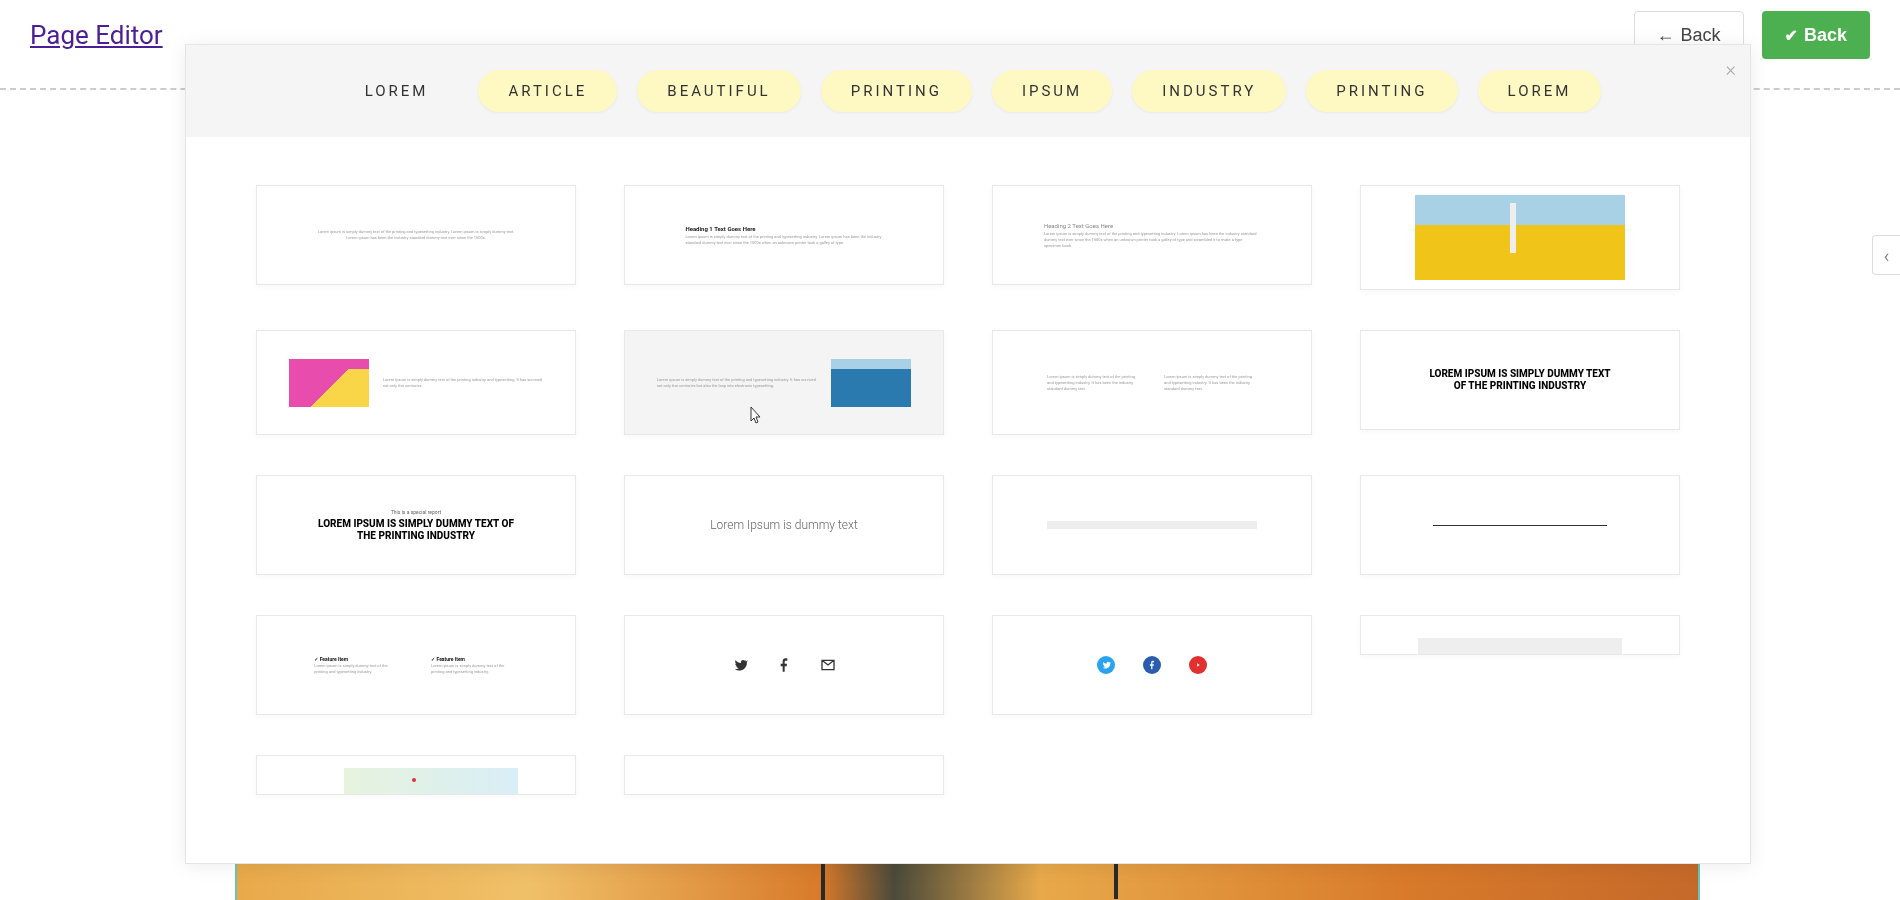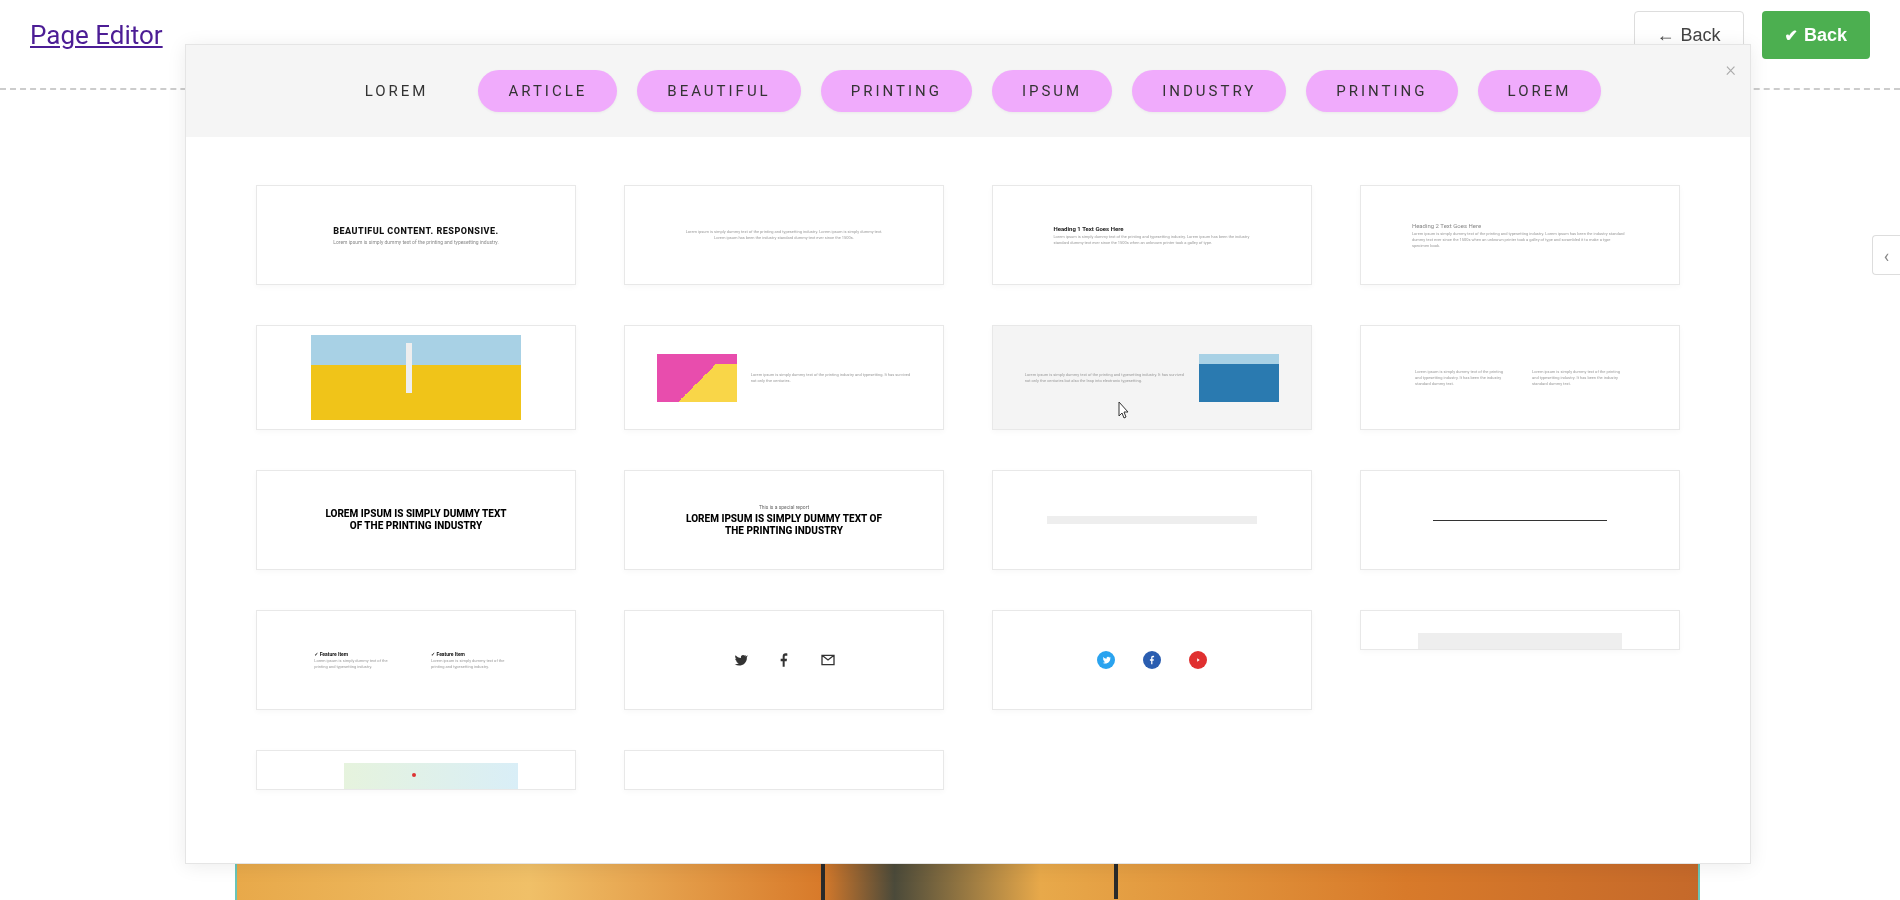--- a/index.html
+++ b/index.html
@@ -25,21 +25,21 @@
 .bg-preview { position: absolute; left: 235px; right: 200px; bottom: 0; height: 55px; background: linear-gradient(90deg,#e8a94a 0%,#f0c068 20%,#d87a2a 40%,#4b4a3a 45%,#e8a94a 55%,#d87a2a 80%,#c5692a 100%); border: 2px solid #69c5b8; border-bottom: none; }
 .bg-preview::before, .bg-preview::after { content:""; position:absolute; background:#2a2a2a; }
 .bg-preview::before { width:4px; height:60px; left:40%; top:-6px; }
 .bg-preview::after { width:4px; height:60px; left:60%; top:-8px; }
 
 
 .modal { position: absolute; top: 44px; left: 185px; width: 1566px; height: 820px; background: #fff; border: 1px solid #e5e5e5; box-shadow: 0 2px 18px rgba(0,0,0,0.08); display: flex; flex-direction: column; }
 
 .modal-tabs { height: 92px; background: #f5f5f5; display: flex; align-items: center; justify-content: center; gap: 20px; position: relative; }
 .close-x { position: absolute; right: 14px; top: 12px; font-size: 20px; color: #aaa; cursor: pointer; font-weight: 300; }
-.tab { padding: 12px 30px; border-radius: 30px; background: #f0abfc; color: #333; font-size: 15px; letter-spacing: 3px; cursor: pointer; box-shadow: 0 1px 3px rgba(0,0,0,0.05); }
+.tab { padding: 12px 30px; border-radius: 30px; background: #fef9c3; color: #333; font-size: 15px; letter-spacing: 3px; cursor: pointer; box-shadow: 0 1px 3px rgba(0,0,0,0.05); }
 .tab.plain { background: transparent; box-shadow: none; }
 
 .modal-body { flex: 1; overflow-y: auto; padding: 48px 30px 0 30px; position: relative; }
 .grid { display: grid; grid-template-columns: repeat(4, 320px); gap: 40px 48px; justify-content: center; }
 .thumb { width: 320px; height: 100px; border: 1px solid #e8e8e8; background: #fff; box-shadow: 0 2px 6px rgba(0,0,0,0.03); display: flex; align-items: center; justify-content: center; position: relative; cursor: pointer; overflow: hidden; }
 .thumb.tall { height: 105px; }
 .thumb.hovered { background: #f4f4f4; }
 
 
 .modal-body::-webkit-scrollbar { width: 18px; }
@@ -123,26 +123,20 @@
     <div class="tab">IPSUM</div>
     <div class="tab">INDUSTRY</div>
     <div class="tab">PRINTING</div>
     <div class="tab">LOREM</div>
   </div>
 
   <div class="modal-body">
     <div class="grid">
 
       <div class="thumb">
-        <div class="center-col">
-          <div class="th-title">BEAUTIFUL CONTENT. RESPONSIVE.</div>
-          <div class="th-sub">Lorem ipsum is simply dummy text of the printing and typesetting industry.</div>
-        </div>
-      </div>
-      <div class="thumb">
         <div class="th-para">Lorem ipsum is simply dummy text of the printing and typesetting industry. Lorem ipsum is simply dummy text. Lorem ipsum has been the industry standard dummy text ever since the 1500s.</div>
       </div>
       <div class="thumb">
         <div style="width:62%;">
           <div class="th-head-tiny">Heading 1 Text Goes Here</div>
           <div class="th-para left" style="width:100%">Lorem ipsum is simply dummy text of the printing and typesetting industry. Lorem ipsum has been the industry standard dummy text ever since the 1500s when an unknown printer took a galley of type.</div>
         </div>
       </div>
       <div class="thumb">
         <div style="width:68%;">
@@ -179,20 +173,23 @@
       </div>
 
       <div class="thumb">
         <div class="lorem-upper" style="width:60%">LOREM IPSUM IS SIMPLY DUMMY TEXT OF THE PRINTING INDUSTRY</div>
       </div>
       <div class="thumb">
         <div style="width:68%">
           <div class="spec-report">This is a special report</div>
           <div class="lorem-upper">LOREM IPSUM IS SIMPLY DUMMY TEXT OF THE PRINTING INDUSTRY</div>
         </div>
+      </div>
+      <div class="thumb">
+        <div class="light-line">Lorem Ipsum is dummy text</div>
       </div>
       <div class="thumb">
         <div class="skel-bar"></div>
       </div>
 
       <div class="thumb">
         <div class="divider-line"></div>
       </div>
       <div class="thumb">
         <div class="feature-cols">

